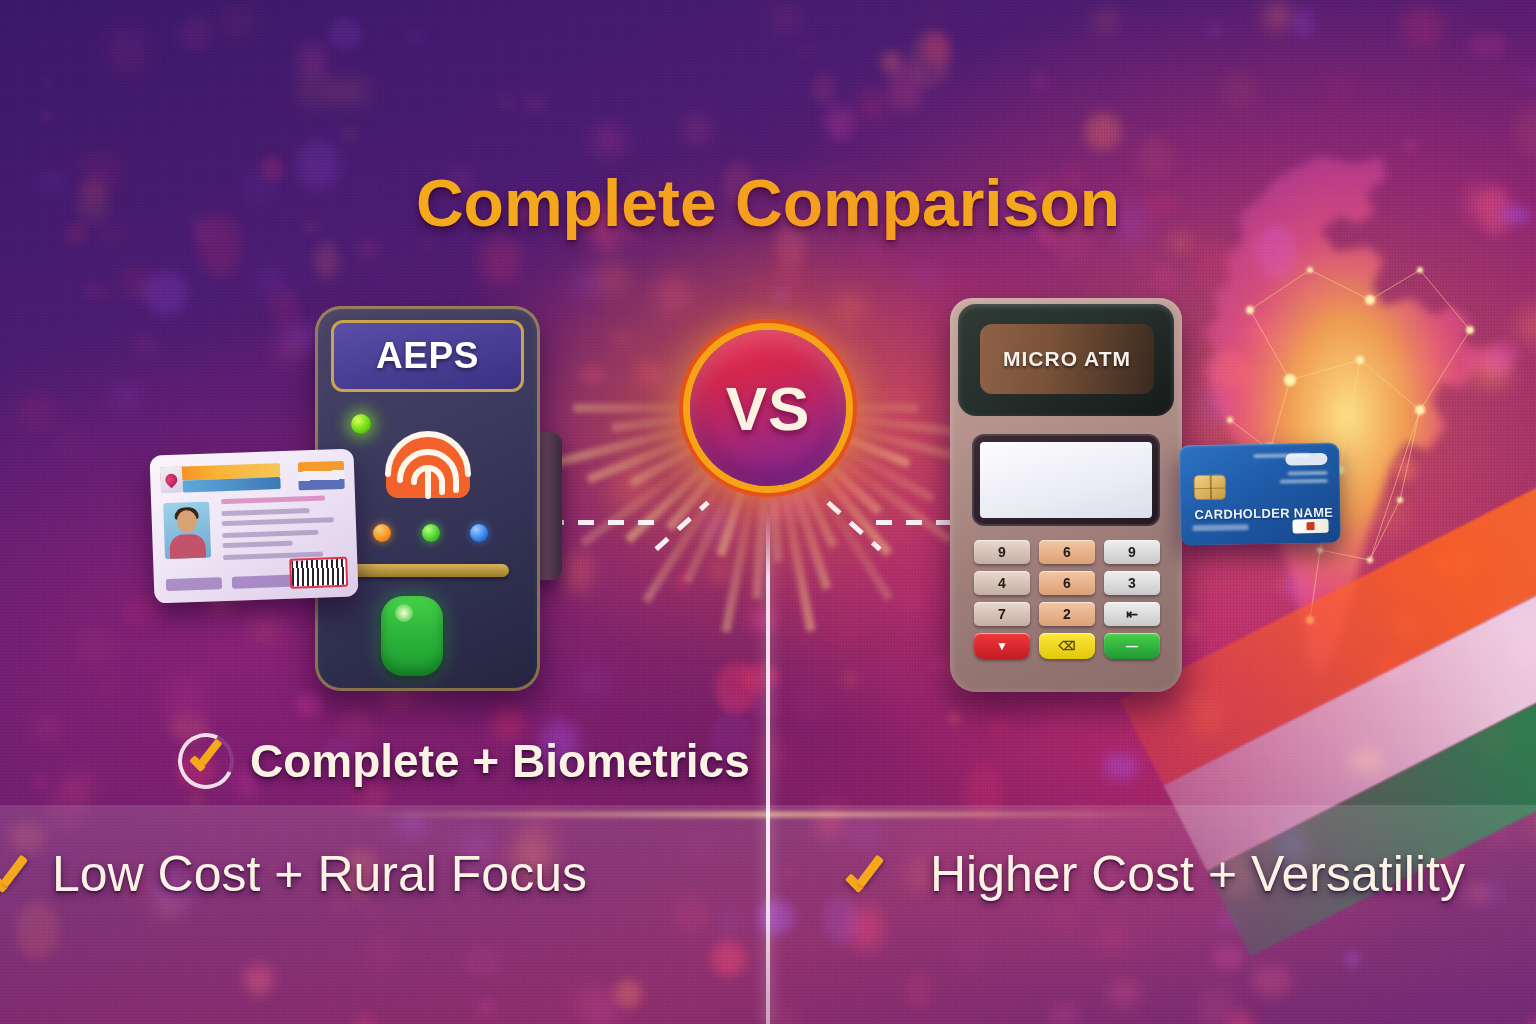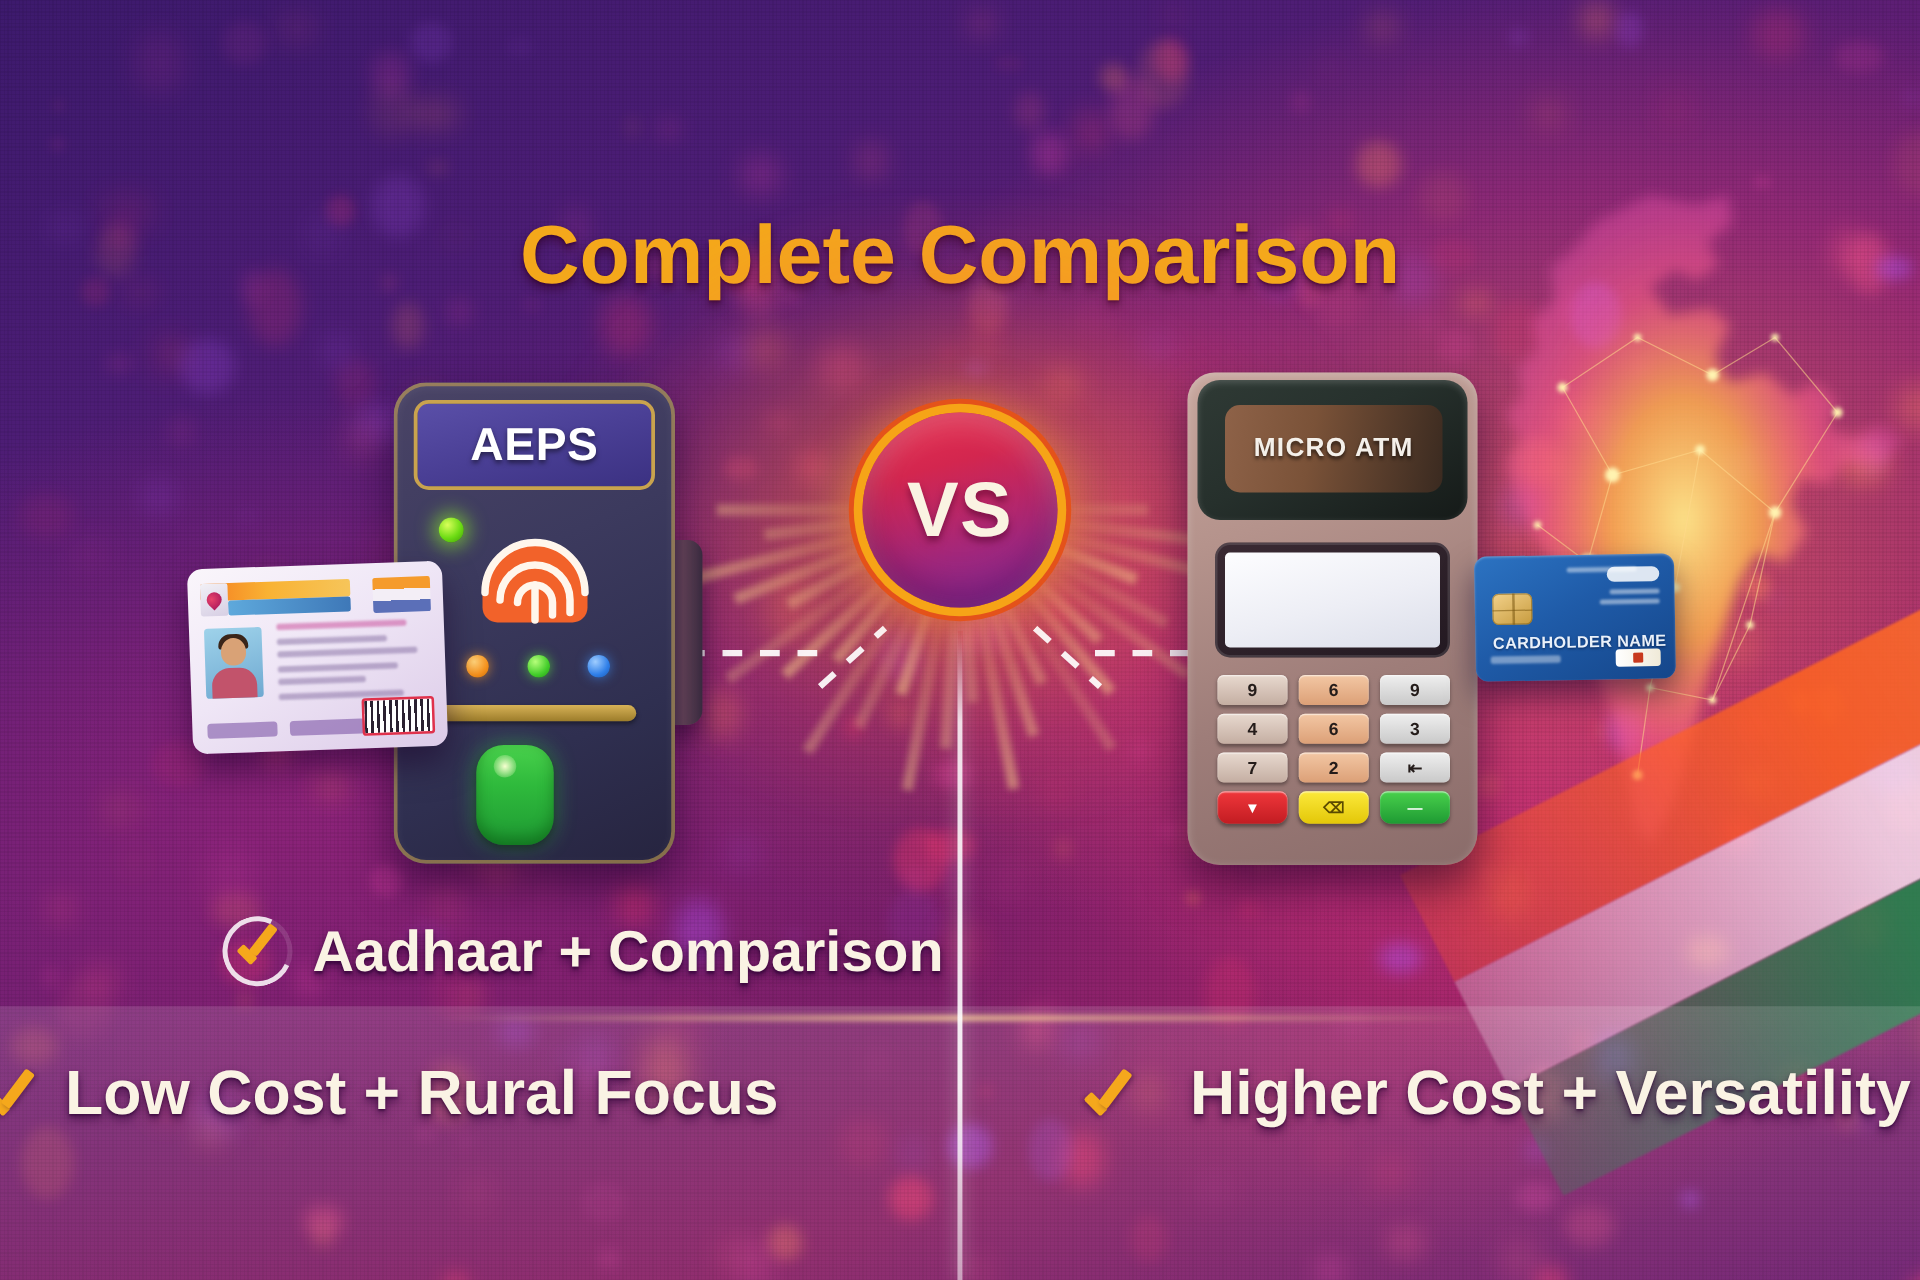--- a/index.html
+++ b/index.html
@@ -370,21 +370,21 @@
     position: absolute; left: 0; top: 805px; width: 1536px; height: 219px;
     background: linear-gradient(180deg, rgba(255,255,255,.13), rgba(255,255,255,.06));
     pointer-events: none;
   }
 
   .feat { position: absolute; display: flex; align-items: center; gap: 16px; white-space: nowrap; }
   .feat-text {
     font-size: 46px; font-weight: 700; color: #FAF3E4;
     text-shadow: 0 4px 8px rgba(40,0,50,.6), 0 2px 2px rgba(40,0,50,.55);
   }
-  .feat-text.light { font-weight: 700; font-size: 50px; }
+  .feat-text.light { font-weight: 400; font-size: 50px; }
 
   .check-circle { position: relative; width: 56px; height: 56px; flex: 0 0 56px; }
   .check-circle .ring {
     position: absolute; inset: 0; border-radius: 50%;
     border: 4px solid rgba(255,255,255,.85);
     border-right-color: rgba(255,255,255,.12);
     transform: rotate(-20deg);
   }
   .tick { position: absolute; left: 13px; top: 9px; width: 34px; height: 20px; }
   .tick::before, .tick::after { content:''; position:absolute; background:#F5A81C; border-radius: 2px; }
@@ -915,25 +915,25 @@
     <div class="bc-logo"></div>
   </div>
 
   <div class="lower-band"></div>
 
   <div class="feat" style="left:178px; top:733px;">
     <span class="check-circle">
       <i class="ring"></i>
         <i class="tick"></i>
     </span>
-    <span class="feat-text">Aadhaar + Comparison</span>
+    <span class="feat-text">Complete + Biometrics</span>
   </div>
   <div class="feat" style="left:-8px; top:845px;">
     <span class="tick-plain"></span>
     <span class="feat-text light">Low Cost + Rural Focus</span>
   </div>
 
-  <div class="feat" style="left:870px; top:845px;gap:38px;">
+  <div class="feat" style="left:848px; top:845px;gap:38px;">
     <span class="tick-plain"></span>
     <span class="feat-text light">Higher Cost + Versatility</span>
   </div>
 
 </div>
 
 </body></html>

